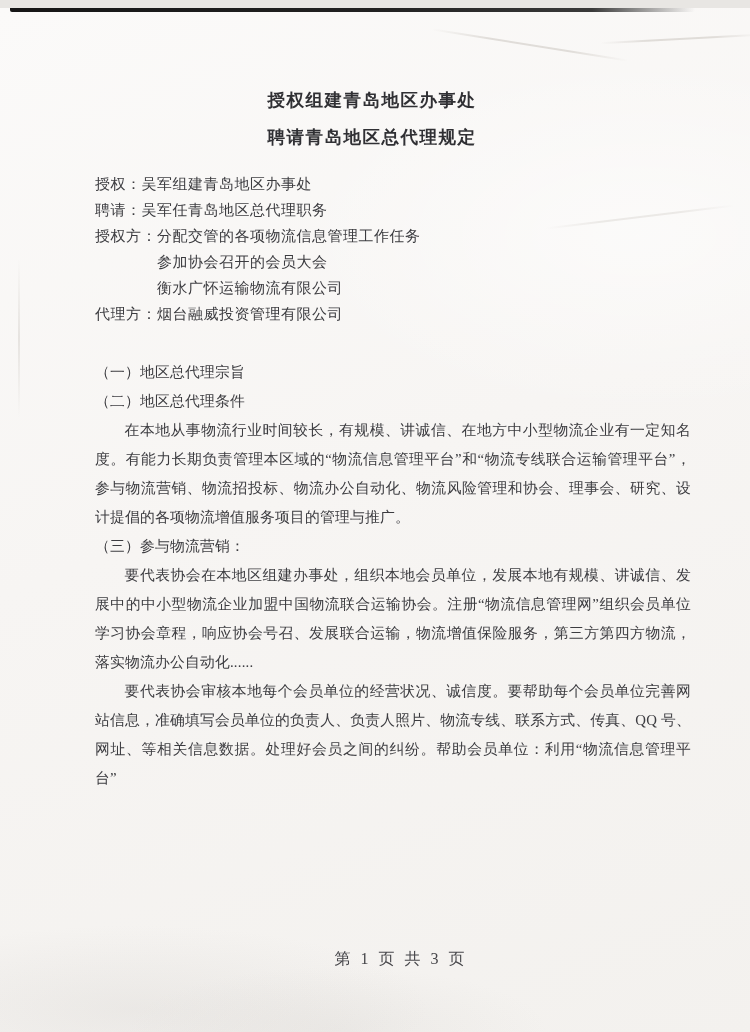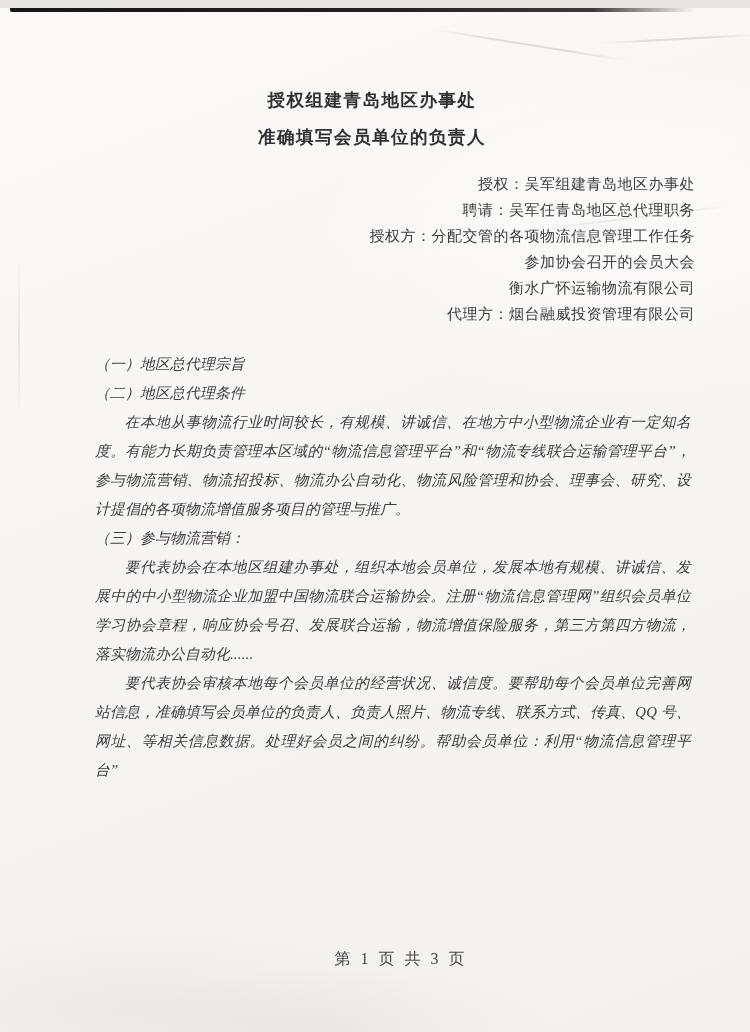--- a/index.html
+++ b/index.html
@@ -58,35 +58,33 @@
   .doc-title span { display: block; }
 
   .parties {
     position: absolute;
     top: 163px;
     left: 95px;
     width: 600px;
     font-size: 15px;
     line-height: 26px;
     letter-spacing: 0.5px;
-    text-align: right;
   }
   .parties p { margin: 0; }
   .parties p.indent { padding-left: 62px; }
 
   .body-text {
     position: absolute;
-    top: 342px;
+    top: 350px;
     left: 95px;
     width: 596px;
     font-size: 14.8px;
     line-height: 29px;
     letter-spacing: 0.2px;
     text-align: justify;
-    font-style: italic;
   }
   .body-text p { margin: 0; }
   .body-text p.para { text-indent: 2em; }
 
   .page-footer {
     position: absolute;
     top: 941px;
     left: 8px;
     width: 706px;
     text-align: center;
@@ -102,21 +100,21 @@
 <div class="page">
 
   <div class="scan-edge-top"></div>
   <div class="crease crease-tr-1"></div>
   <div class="crease crease-tr-2"></div>
   <div class="crease crease-right"></div>
   <div class="crease crease-left"></div>
 
   <h1 class="doc-title">
     <span>授权组建青岛地区办事处</span>
-    <span>准确填写会员单位的负责人</span>
+    <span>聘请青岛地区总代理规定</span>
   </h1>
 
   <div class="parties">
     <p>授权：吴军组建青岛地区办事处</p>
     <p>聘请：吴军任青岛地区总代理职务</p>
     <p>授权方：分配交管的各项物流信息管理工作任务</p>
     <p class="indent">参加协会召开的会员大会</p>
     <p class="indent">衡水广怀运输物流有限公司</p>
     <p>代理方：烟台融威投资管理有限公司</p>
   </div>

